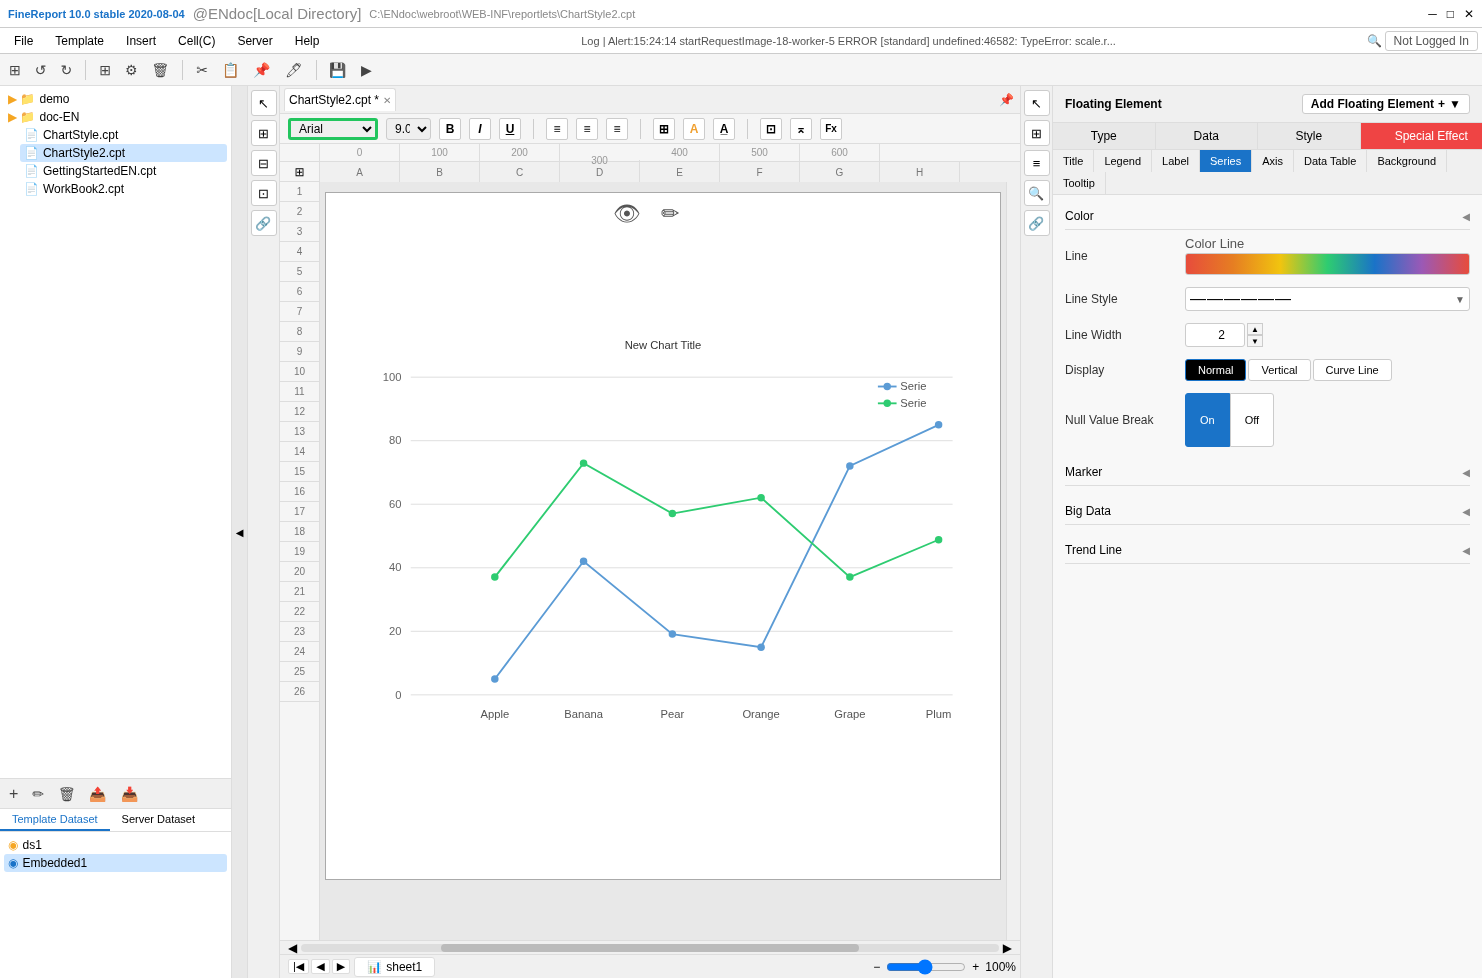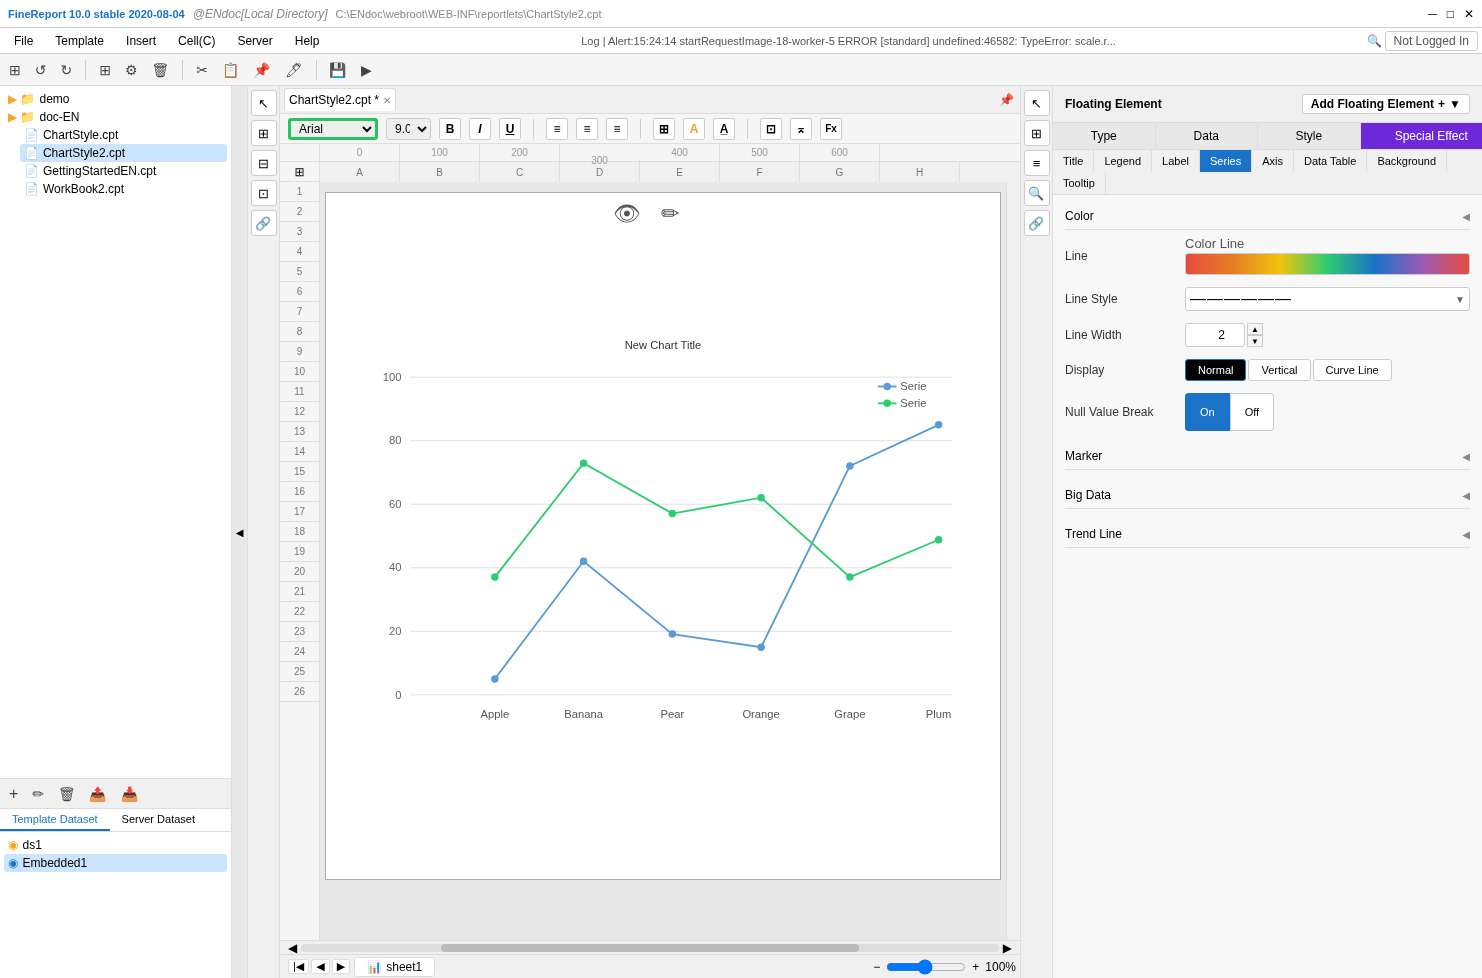--- a/index.html
+++ b/index.html
@@ -68,21 +68,21 @@
 
     
     .right-panel { width: 430px; background: #f8f8f8; border-left: 1px solid #ddd; display: flex; flex-direction: column; overflow: hidden; }
     .right-panel-header { background: #f0f0f0; padding: 8px 12px; border-bottom: 1px solid #ddd; font-weight: bold; display: flex; align-items: center; justify-content: space-between; }
     .add-floating-btn { background: #fff; border: 1px solid #ccc; padding: 2px 8px; border-radius: 3px; cursor: pointer; display: flex; align-items: center; gap: 4px; }
 
     
     .right-tabs { display: flex; background: #e8e8e8; border-bottom: 1px solid #ddd; }
     .right-tab { flex: 1; padding: 6px 4px; text-align: center; cursor: pointer; font-size: 12px; border-right: 1px solid #ddd; }
     .right-tab:last-child { border-right: none; }
-    .right-tab.active { background: #6d28d9; color: #fff; padding-left: 24px; }
+    .right-tab.active { background: #ef4444; color: #fff; padding-left: 24px; }
 
     
     .sub-tabs { display: flex; background: #f0f0f0; border-bottom: 1px solid #ddd; flex-wrap: wrap; }
     .sub-tab { padding: 5px 10px; cursor: pointer; font-size: 11px; border-right: 1px solid #ddd; }
     .sub-tab.active { background: #1a73c8; color: #fff; }
 
     
     .right-content { flex: 1; overflow-y: auto; padding: 8px 12px; }
     .prop-section { margin-bottom: 12px; }
     .prop-row { display: flex; align-items: center; margin-bottom: 8px; }
@@ -100,21 +100,21 @@
     .prop-number-spinner { display: flex; flex-direction: column; }
     .prop-number-btn { width: 16px; height: 12px; border: 1px solid #ccc; background: #f5f5f5; cursor: pointer; display: flex; align-items: center; justify-content: center; font-size: 8px; }
 
     
     .toggle-group { display: flex; gap: 2px; }
     .toggle-btn { padding: 4px 12px; border: 1px solid #ccc; background: #fff; cursor: pointer; border-radius: 3px; font-size: 11px; }
     .toggle-btn.active { background: #000000; color: #fff; border-color: #1a73c8; }
 
     
     .onoff-group { display: flex; }
-    .onoff-btn { padding: 12px 14px; border: 1px solid #ccc; background: #fff; cursor: pointer; font-size: 11px; }
+    .onoff-btn { padding: 20px 14px; border: 1px solid #ccc; background: #fff; cursor: pointer; font-size: 11px; }
     .onoff-btn:first-child { border-radius: 3px 0 0 3px; }
     .onoff-btn:last-child { border-radius: 0 3px 3px 0; }
     .onoff-btn.active { background: #1a73c8; color: #fff; border-color: #1a73c8; }
 
     
     .vertical-tools { width: 32px; background: #f0f0f0; border-right: 1px solid #ddd; display: flex; flex-direction: column; align-items: center; padding: 4px 0; gap: 4px; }
     .v-tool-btn { width: 26px; height: 26px; background: #fff; border: 1px solid #ccc; border-radius: 3px; cursor: pointer; display: flex; align-items: center; justify-content: center; font-size: 13px; }
     .col-header { border-right: 1px solid #ddd; text-align: center; font-size: 10px; color: #777; display: flex; align-items: center; justify-content: center; }
 
     .grid-corner { width: 40px; height: 20px; background: #f5f5f5; border-right: 1px solid #ddd; border-bottom: 1px solid #ddd; flex-shrink: 0; display: flex; align-items: center; justify-content: center; }
@@ -125,21 +125,21 @@
 
     
     .h-scroll { height: 14px; background: #f0f0f0; border-top: 1px solid #ddd; display: flex; align-items: center; padding: 0 4px; }
     .v-scroll { width: 14px; background: #f0f0f0; border-left: 1px solid #ddd; }
   </style>
 </head>
 <body>
 
 <div class="title-bar">
   <span class="title-bar-logo">FineReport 10.0 stable 2020-08-04</span>
-  <span style="color:#888;font-size:12px;font-style:italic;">@ENdoc[Local Directory]</span>
+  <span style="color:#888;font-size:15px;">@ENdoc[Local Directory]</span>
   <span style="color:#888;font-size:11px;">C:\ENdoc\webroot\WEB-INF\reportlets\ChartStyle2.cpt</span>
   <div class="title-bar-controls">
     <span>─</span>
     <span>□</span>
     <span>✕</span>
   </div>
 </div>
 
 <div class="menu-bar">
   <span class="menu-item">File</span>

